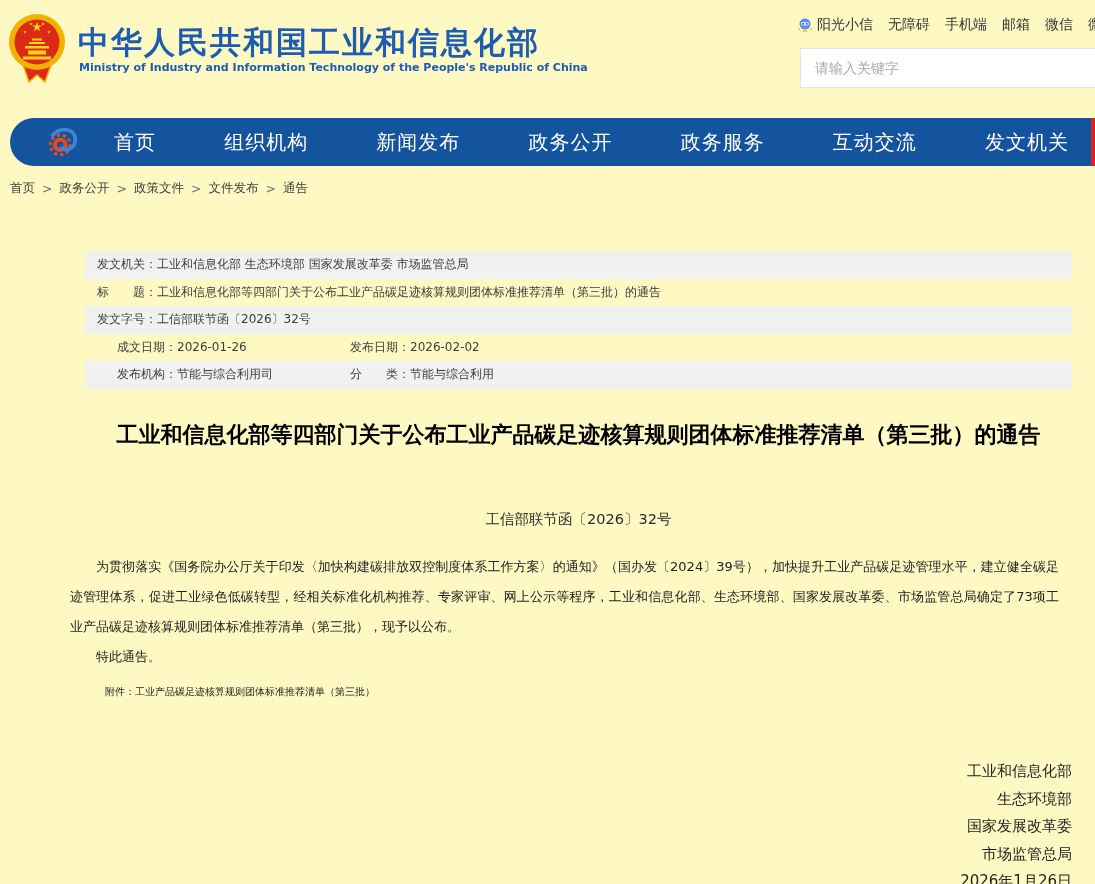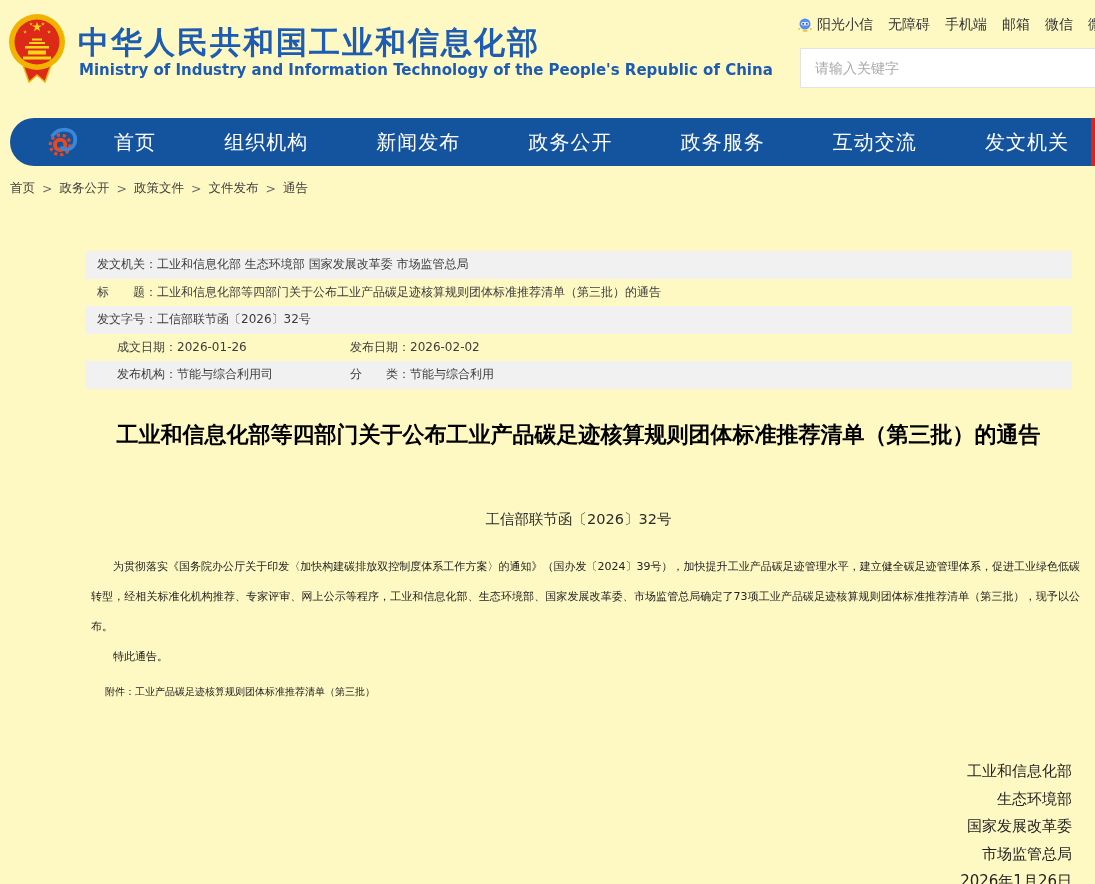--- a/index.html
+++ b/index.html
@@ -4,21 +4,21 @@
 <style>
   * { margin:0; padding:0; box-sizing:border-box; }
   html,body { background:#fff; }
   body { font-family:"DejaVu Sans","Liberation Sans",sans-serif; }
   #page { position:relative; width:1095px; height:884px; background:#fef9c3; overflow:hidden; }
 
   
   .emblem { position:absolute; left:8px; top:12px; width:58px; height:72px; cursor:pointer; }
   .site-title { position:absolute; left:78px; top:22px; font-size:31px; font-weight:bold;
                 color:#1d5cb2; letter-spacing:2px; white-space:nowrap; }
-  .site-subtitle { position:absolute; left:79px; top:61px; font-size:15px; font-weight:bold;
+  .site-subtitle { position:absolute; left:79px; top:61px; font-size:11px; font-weight:bold;
                    color:#1d5cb2; white-space:nowrap; }
 
   .quick-links { position:absolute; left:797px; top:16px; display:flex; align-items:center;
                  gap:15px; font-size:14px; color:#333; white-space:nowrap; }
   .quick-links .ql { cursor:pointer; display:flex; align-items:center; gap:4px; }
 
   .search-box { position:absolute; left:800px; top:48px; width:300px; height:40px;
                 border:1px solid #e3e3e3; background:#fff; padding-left:14px; font-size:14px;
                 color:#333; outline:none; font-family:"DejaVu Sans","Liberation Sans",sans-serif; }
   .search-box::placeholder { color:#a9a9a9; }
@@ -43,21 +43,21 @@
               font-size:12px; color:#3c3c3c; white-space:nowrap; overflow:hidden; }
   .meta-row.alt { background:#f1f1f1; }
   .meta-cell-1 { width:233px; flex:0 0 auto;margin-left:20px; }
   .meta-label { color:#3c3c3c; }
 
   
   .doc-title { position:absolute; left:85px; top:420px; width:987px; text-align:center;
                font-size:22px; font-weight:bold; color:#000; }
   .doc-number { position:absolute; left:85px; top:510px; width:987px; text-align:center;
                 font-size:14.5px; color:#2b2b2b; }
-  .doc-body { position:absolute; left:91px; top:552px; width:989px; font-size:11px;
+  .doc-body { position:absolute; left:70px; top:552px; width:989px; font-size:13px;
               color:#222; line-height:30px; text-align:justify; }
   .doc-body p { text-indent:2em; }
   .attachment { position:absolute; left:85px; top:685px; font-size:10px; color:#222;
                 text-indent:2em; cursor:pointer; }
   .signatures { position:absolute; right:23px; top:758px; text-align:right; font-size:15px;
                 color:#222; line-height:27.5px; }
 
   svg { display:block; }
 </style>
 </head>

